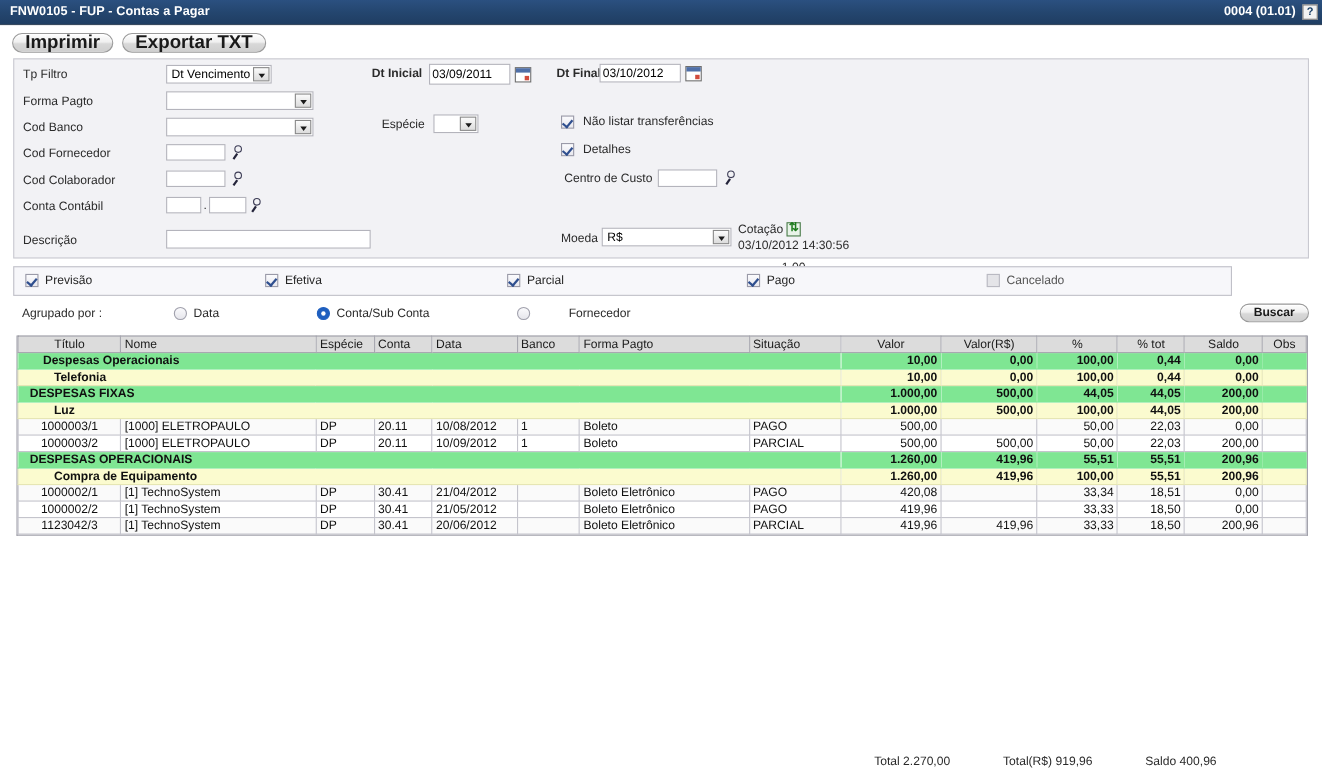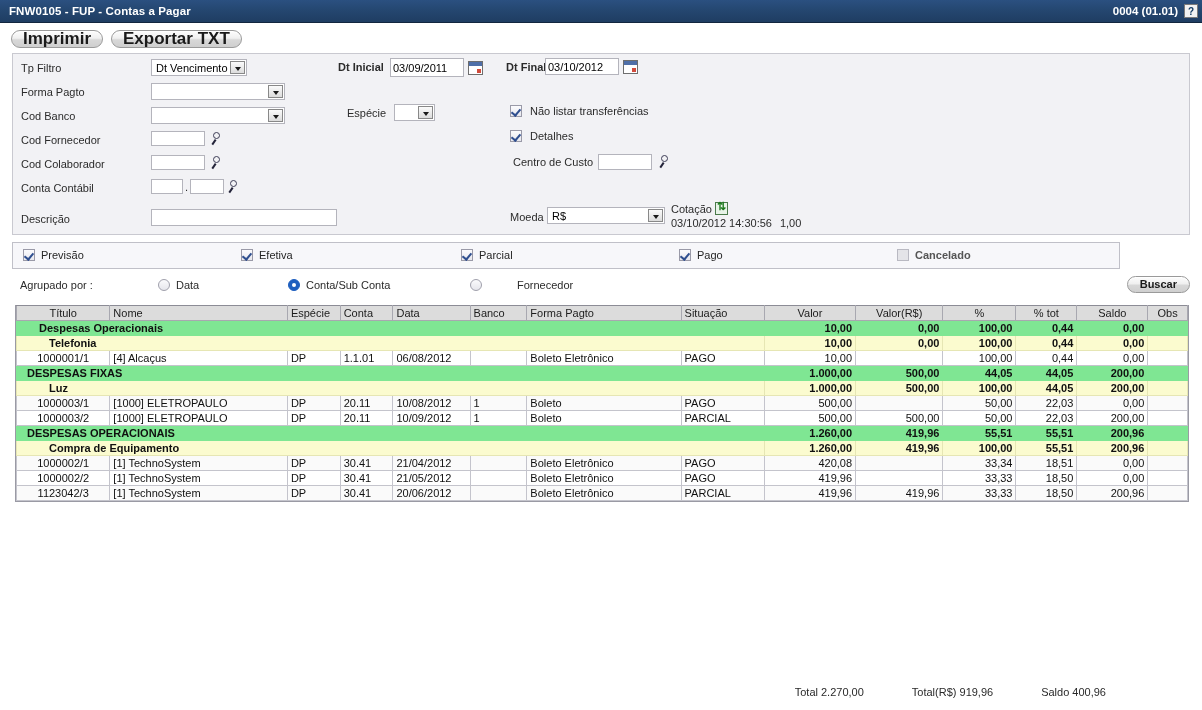--- a/index.html
+++ b/index.html
@@ -280,21 +280,21 @@
   }
   .status-item {
     position: absolute;
     top: 6px;
     display: inline-flex;
     align-items: center;
     gap: 6px;
     font-size: 11px;
   }
   .status-item .txtlbl { color: #262626; }
-  .status-item.off .txtlbl { color: #555; font-weight: bold; }
+  .status-item.off .txtlbl { color: #555; }
 
   
   .groupby {
     position: absolute;
     left: 20px; top: 279px;
     font-size: 11px;
     color: #2b2b2b;
   }
   .gb-opt {
     position: absolute;
@@ -509,21 +509,21 @@
   <div class="fld" style="left:534px; top:153px;">
     <div class="sel" style="width:118px;">
       <span class="sel-val">R$</span>
       <span class="arrow"></span>
     </div>
   </div>
   <div class="fld inline" style="left:658px; top:148px; gap:3px;">
     <span class="lbl">Cotação</span>
     <span class="cot-icon"></span>
   </div>
-  <div class="fld inline" style="left:658px; top:163px; gap:8px;">
+  <div class="fld inline" style="left:658px; top:163px; gap:8px;flex-direction:column;">
     <span class="lbl">03/10/2012 14:30:56</span>
     <span class="lbl">1,00</span>
   </div>
 </div>
 
 <div class="status-box">
   <div class="status-item" style="left:10px;">
     <span class="cbx checked"></span>
     <span class="txtlbl">Previsão</span>
   </div>
@@ -612,36 +612,20 @@
         </tr>
         <tr class="lvl3">
           <td class="pad3" colspan="8">Telefonia</td>
           <td class="ta-r v">10,00</td>
           <td class="ta-r v">0,00</td>
           <td class="ta-r v">100,00</td>
           <td class="ta-r v">0,44</td>
           <td class="ta-r v">0,00</td>
           <td></td>
         </tr>
-        <tr class="det">
-          <td class="ta-c">1000001/1</td>
-          <td>[4] Alcaçus</td>
-          <td>DP</td>
-          <td>1.1.01</td>
-          <td>06/08/2012</td>
-          <td></td>
-          <td>Boleto Eletrônico</td>
-          <td>PAGO</td>
-          <td class="ta-r v">10,00</td>
-          <td class="ta-r v"></td>
-          <td class="ta-r v">100,00</td>
-          <td class="ta-r v">0,44</td>
-          <td class="ta-r v">0,00</td>
-          <td></td>
-        </tr>
         <tr class="lvl1">
           <td class="pad1" colspan="8">DESPESAS FIXAS</td>
           <td class="ta-r v">1.000,00</td>
           <td class="ta-r v">500,00</td>
           <td class="ta-r v">44,05</td>
           <td class="ta-r v">44,05</td>
           <td class="ta-r v">200,00</td>
           <td></td>
         </tr>
         <tr class="lvl3">

